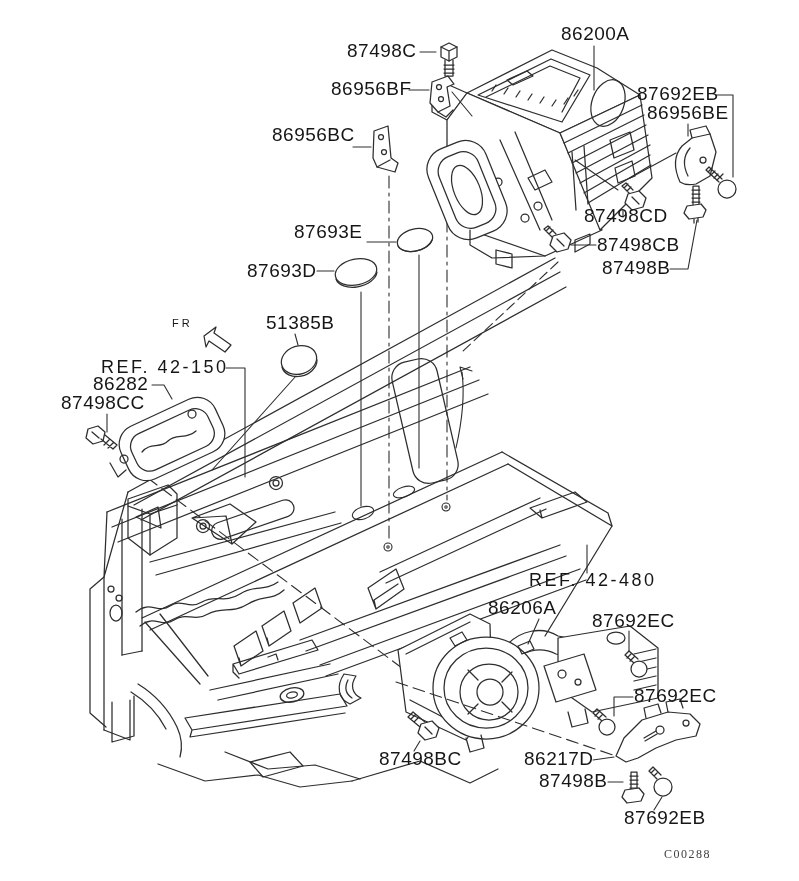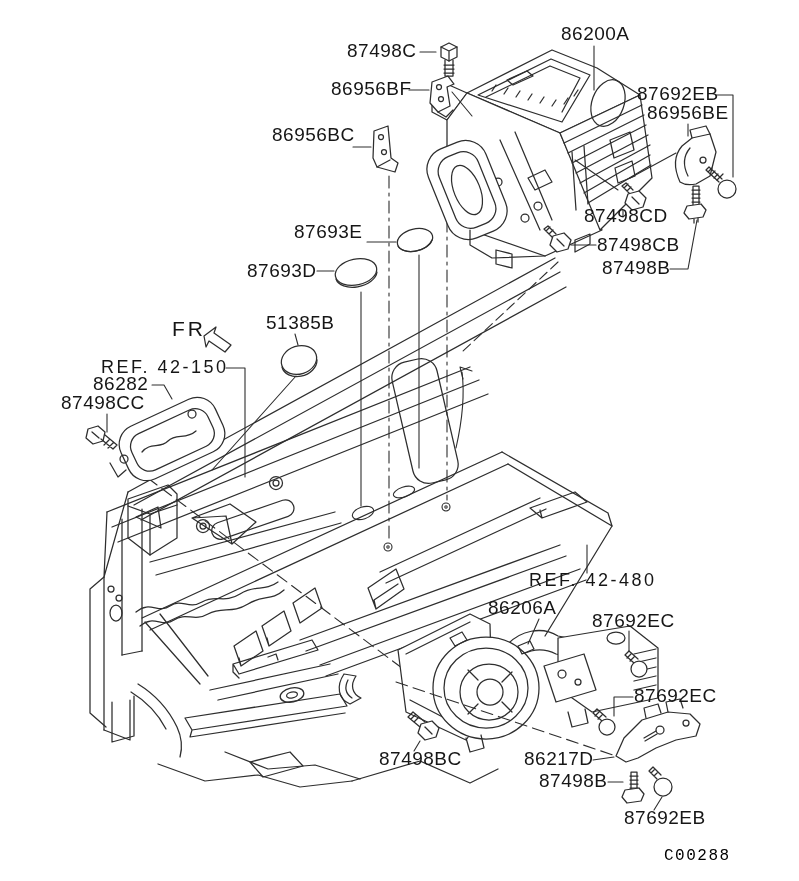--- a/index.html
+++ b/index.html
@@ -2,22 +2,22 @@
 <html><head>
 <meta charset="utf-8">
 <style>
   html,body{margin:0;padding:0;background:#fff;}
   #page{position:relative;width:799px;height:881px;background:#ffffff;overflow:hidden;
         font-family:"Liberation Sans", sans-serif;}
   #art{position:absolute;left:0;top:0;}
   .lbl{position:absolute;font-size:19px;color:#161616;letter-spacing:0.5px;
        white-space:nowrap;line-height:1;font-weight:400;}
   .ref{font-size:18px;letter-spacing:2.5px;}
-  .fr{font-size:21px;letter-spacing:3px;}
-  .code{font-family:Liberation Mono, monospace;font-size:16px;letter-spacing:1.5px;color:#000000;}
+  .fr{font-size:11px;letter-spacing:3px;}
+  .code{font-family:Liberation Serif, serif;font-size:12px;letter-spacing:1.5px;color:#404040;}
   svg *{vector-effect:non-scaling-stroke;}
 </style>
 </head>
 <body>
 
 <div id="page">
 
 <svg id="art" width="799" height="881" viewBox="0 0 799 881">
   <g stroke="#2e2e2e" stroke-width="1.25" fill="none" stroke-linecap="round" stroke-linejoin="round">
 

